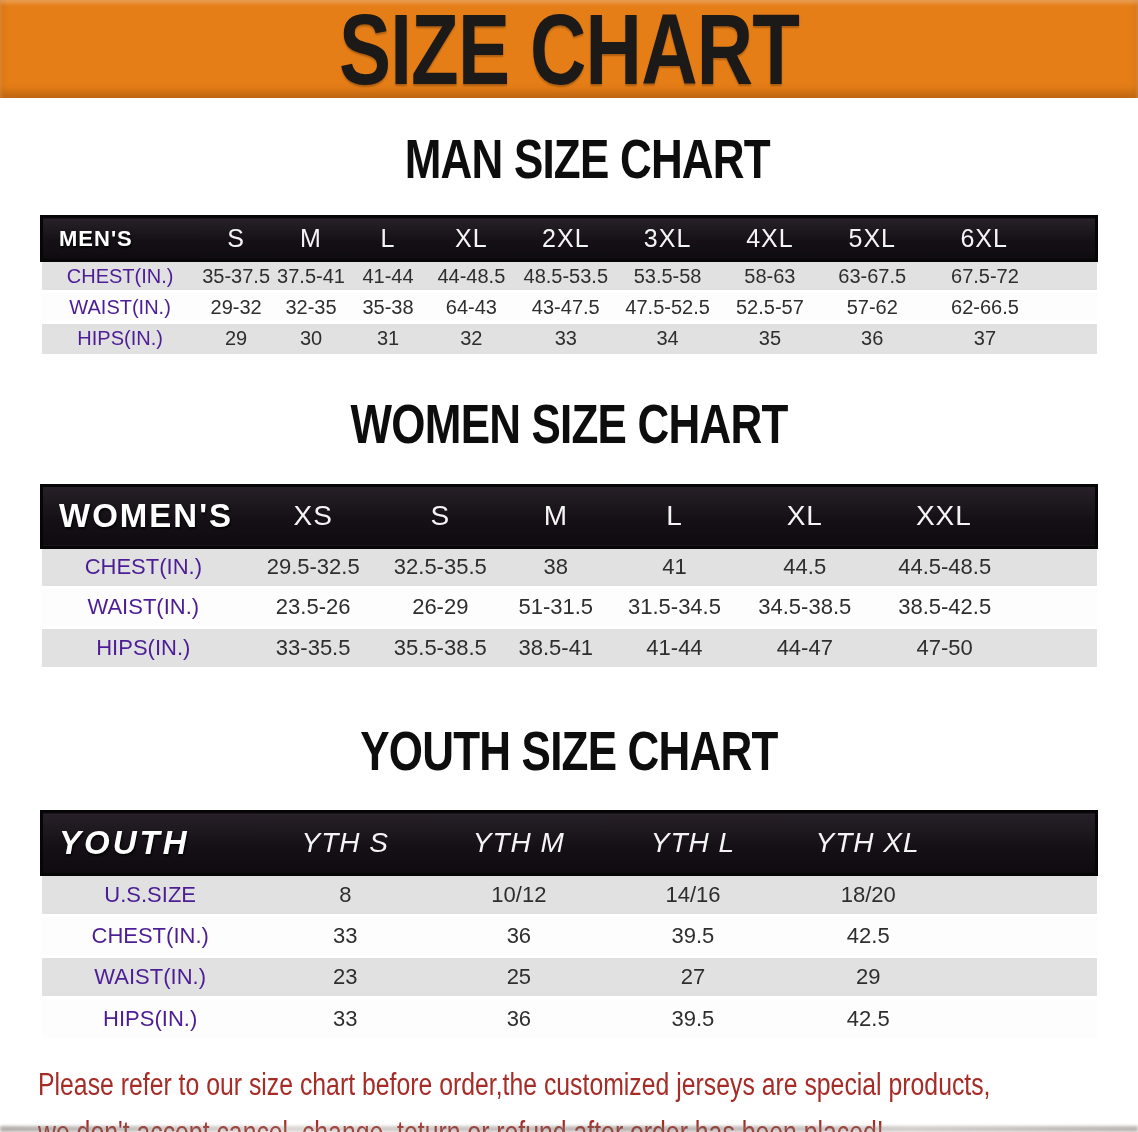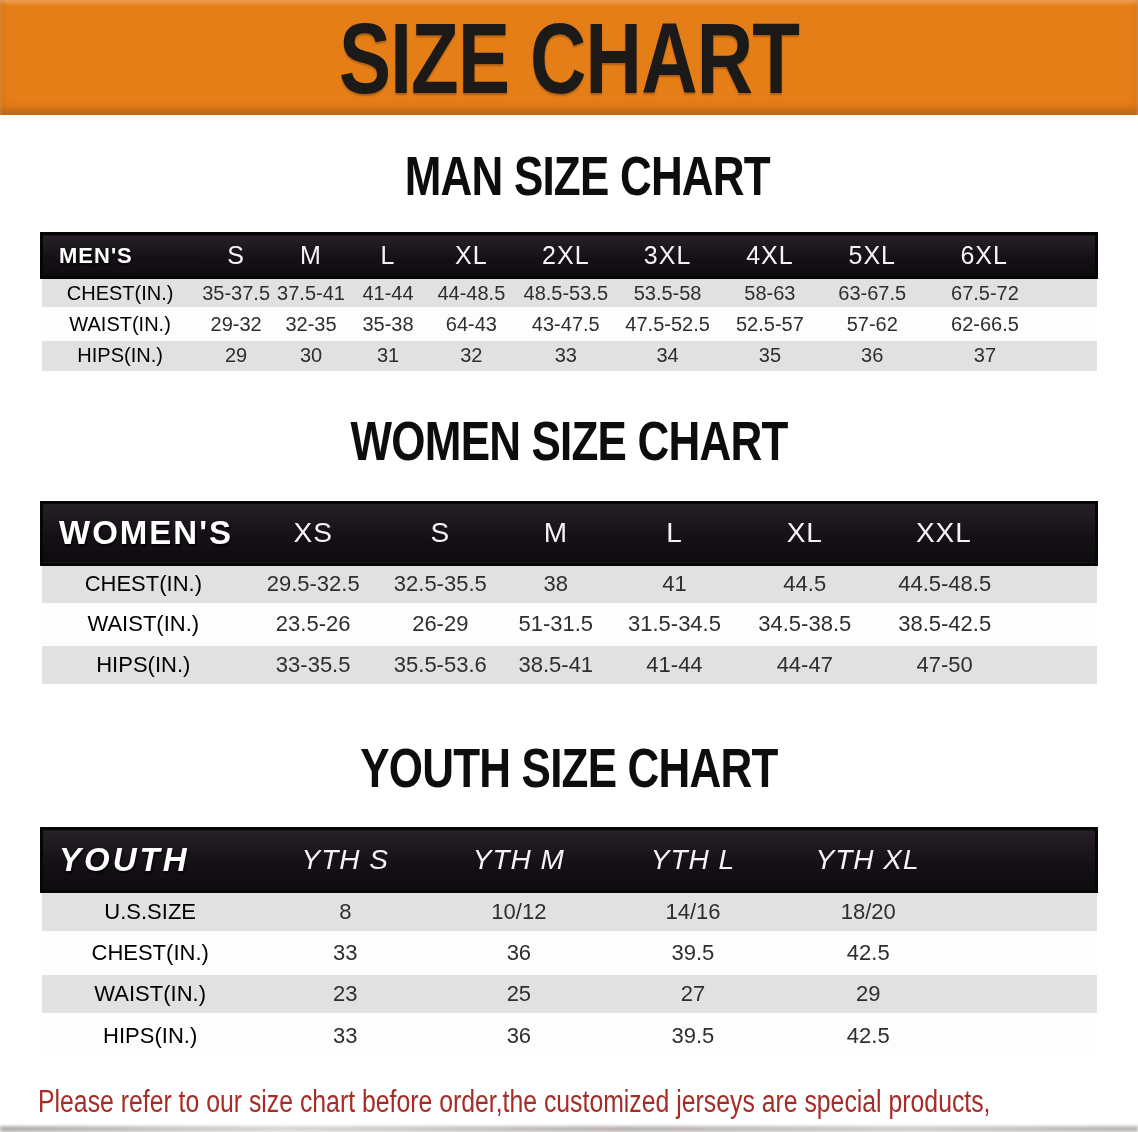--- a/index.html
+++ b/index.html
@@ -5,21 +5,21 @@
   * { margin: 0; padding: 0; box-sizing: border-box; }
   html, body { background: #ffffff; }
   body {
     width: 1138px; height: 1132px;
     position: relative; overflow: hidden;
     font-family: "Liberation Sans", sans-serif;
   }
 
   
   .banner {
-    height: 115px; width: 100%;
+    height: 98px; width: 100%;
     background: var(--banner-bg, #E67E17);
     display: flex; align-items: center; justify-content: center;
     box-shadow: inset 0 3px 4px rgba(255,255,255,0.28), inset 0 -6px 9px rgba(96,48,0,0.30);
   }
   .banner-text {
     font-size: 100px; font-weight: bold; line-height: 98px;
     color: #1c1a18; letter-spacing: -1px;
     display: inline-block; transform: scale(0.78, 1);
     text-shadow: 0 2px 2px rgba(0,0,0,0.25);
     white-space: nowrap;
@@ -54,21 +54,21 @@
     text-shadow: 1px 2px 2px rgba(0,0,0,0.8);
   }
   thead th:last-child { border-right: 3px solid #060606; }
   tbody tr { border-top: 3px solid #ffffff; }
   tbody tr:nth-child(odd)  { background: var(--row-stripe, #E1E1E1); }
   tbody tr:nth-child(even) { background: #FDFDFD; }
   td {
     text-align: center; vertical-align: middle;
     color: #2e2e2e;
   }
-  td:first-child { color: #000000; }
+  td:first-child { color: #4c1d95; }
 
   
   .tbl-men thead th { height: 44px; font-size: 25px; }
   .tbl-men thead th:first-child { font-size: 22px; letter-spacing: 1px; }
   .tbl-men td { height: 31px; font-size: 20px; }
   .tbl-men th:last-child, .tbl-men td:last-child { padding-right: 50px; }
 
   
   .tbl-women thead th { height: 62px; font-size: 28px; }
   .tbl-women thead th:first-child { font-size: 33px; letter-spacing: 2px; }
@@ -221,21 +221,21 @@
           <td>23.5-26</td>
           <td>26-29</td>
           <td>51-31.5</td>
           <td>31.5-34.5</td>
           <td>34.5-38.5</td>
           <td>38.5-42.5</td>
         </tr>
         <tr>
           <td>HIPS(IN.)</td>
           <td>33-35.5</td>
-          <td>35.5-53.6</td>
+          <td>35.5-38.5</td>
           <td>38.5-41</td>
           <td>41-44</td>
           <td>44-47</td>
           <td>47-50</td>
         </tr>
       </tbody>
     </table>
 </div>
 
 <div>

